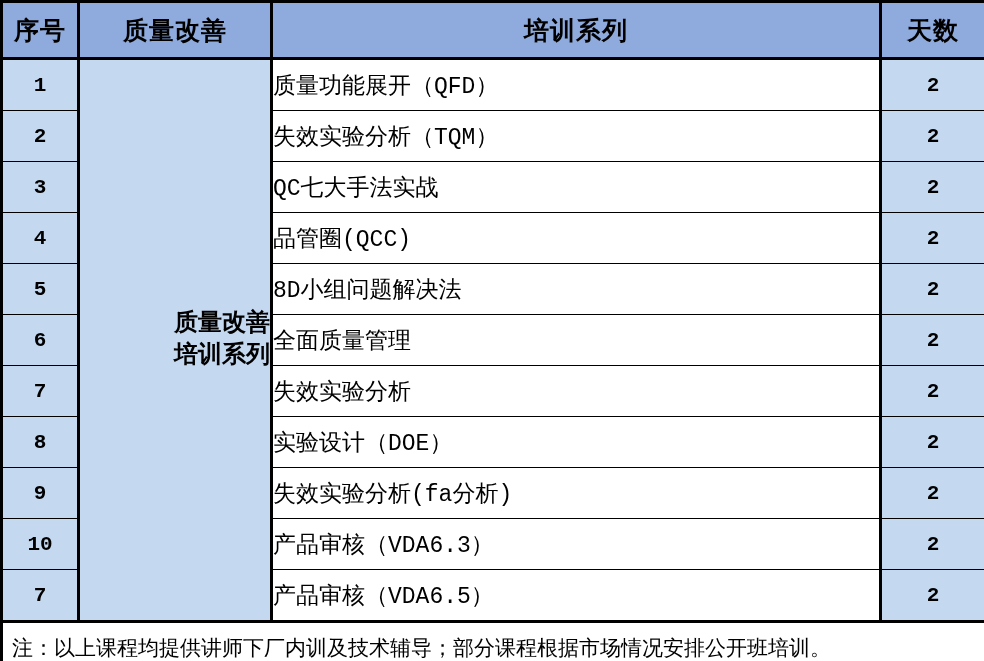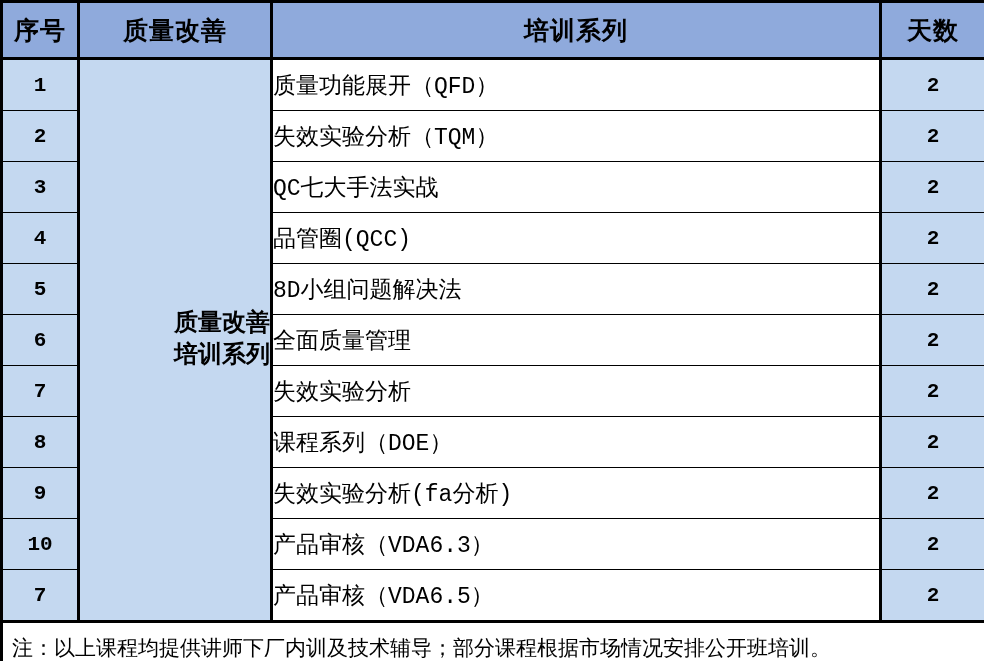--- a/index.html
+++ b/index.html
@@ -169,21 +169,21 @@
           <td class="cell-name">全面质量管理</td>
           <td class="cell-days">2</td>
         </tr>
         <tr class="body-row">
           <td class="cell-index">7</td>
           <td class="cell-name">失效实验分析</td>
           <td class="cell-days">2</td>
         </tr>
         <tr class="body-row">
           <td class="cell-index">8</td>
-          <td class="cell-name">课程系列（DOE）</td>
+          <td class="cell-name">实验设计（DOE）</td>
           <td class="cell-days">2</td>
         </tr>
         <tr class="body-row">
           <td class="cell-index">9</td>
           <td class="cell-name">失效实验分析(fa分析)</td>
           <td class="cell-days">2</td>
         </tr>
         <tr class="body-row">
           <td class="cell-index">10</td>
           <td class="cell-name">产品审核（VDA6.3）</td>

